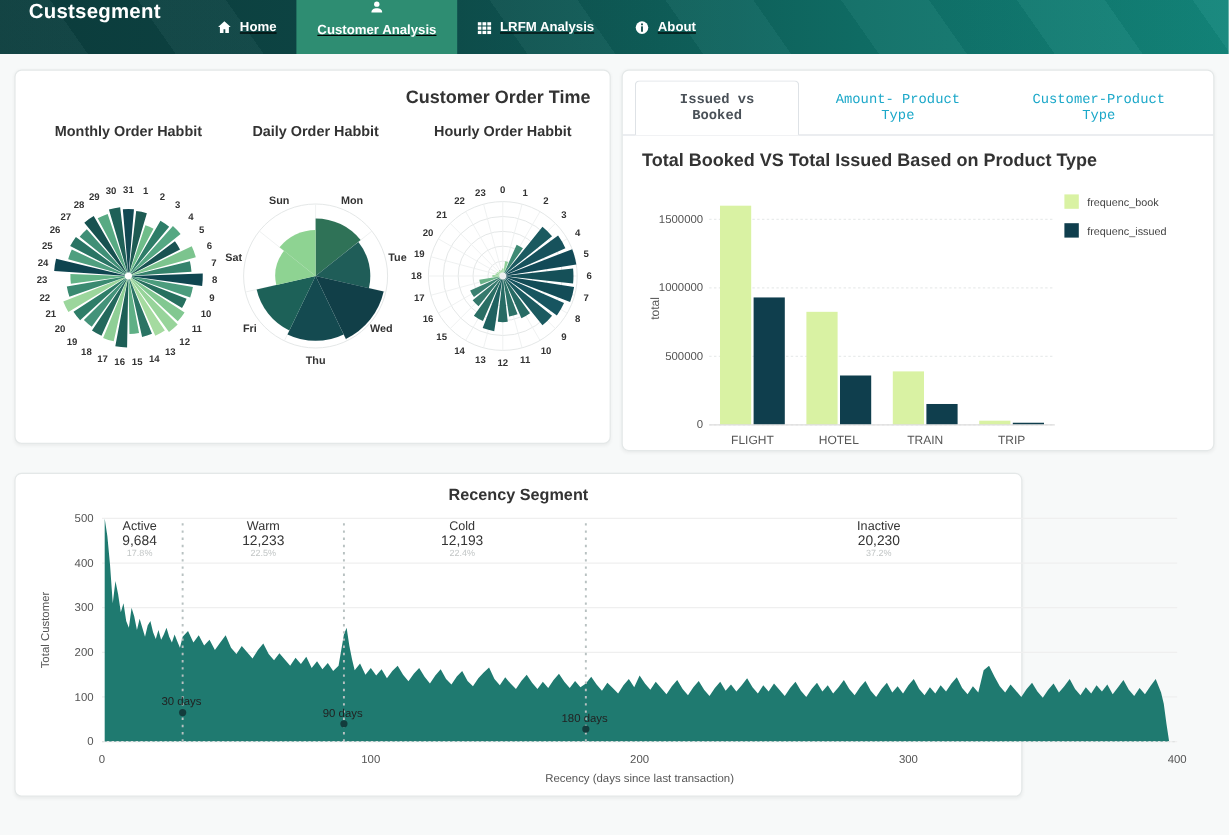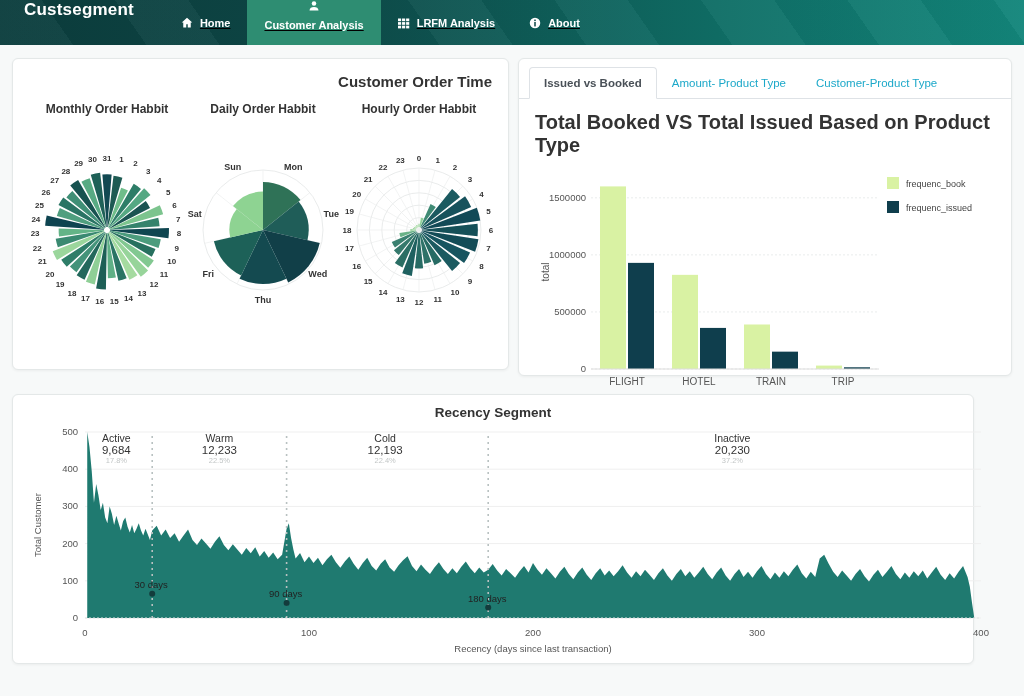--- a/index.html
+++ b/index.html
@@ -27,42 +27,42 @@
 
   
   .main { padding:13px 12px 0 12px; }
   .row1 { display:flex; gap:9px; }
   .card {
     background:#fff; border:1px solid #e4e8e8; border-radius:6px;
     box-shadow:0 1px 3px rgba(0,0,0,0.05);
   }
   .card-order { width:497px; height:312px; padding:14px 16px; }
   .card-product { width:494px; height:318px; }
-  .card-recency { width:962px; height:270px; margin-top:18px; padding:10px 14px 6px 14px; }
+  .card-recency { width:840px; height:270px; margin-top:18px; padding:10px 14px 6px 14px; }
 
   .card-title { font-size:15px; font-weight:bold; color:#333;text-align:right; }
 
   
   .charts-row { display:flex; justify-content:space-between; margin-top:12px; }
   .chart-block { width:156px; text-align:center; }
   .chart-subtitle { font-size:12px; font-weight:bold; color:#333; margin-bottom:4px; }
 
   
   .tabs { display:flex; border-bottom:1px solid #dee2e6; padding:8px 10px 0 10px; }
   .tab {
     font-size:11.5px; padding:9px 14px; cursor:pointer; color:#1ca8c9;
     border:1px solid transparent; border-radius:4px 4px 0 0; margin-bottom:-1px; background:none;
-    font-family:Liberation Sans, sans-serif;
+    font-family:Liberation Mono, monospace;
   }
   .tab.active {
     color:#495057; font-weight:bold; background:#fff;
     border-color:#dee2e6 #dee2e6 #fff #dee2e6;
   }
   .product-body { padding:12px 16px 0 16px; }
-  .product-title { font-size:20px; font-weight:bold; color:#333; margin-bottom:6px; }
+  .product-title { font-size:15px; font-weight:bold; color:#333; margin-bottom:6px; }
   .bar-area { display:flex; }
   .legend { padding-top:14px; }
   .legend-item { display:flex; align-items:flex-start; gap:7px; margin-bottom:12px;text-align:right; }
   .legend-swatch { width:12px; height:12px; display:inline-block; }
   .legend-label { font-size:9px; color:#444; padding-top:2px; }
 
   
   .recency-title { text-align:center; font-size:13.5px; font-weight:bold; color:#333; margin-bottom:2px; }
 
   svg text { font-family:"Liberation Sans", sans-serif; }

